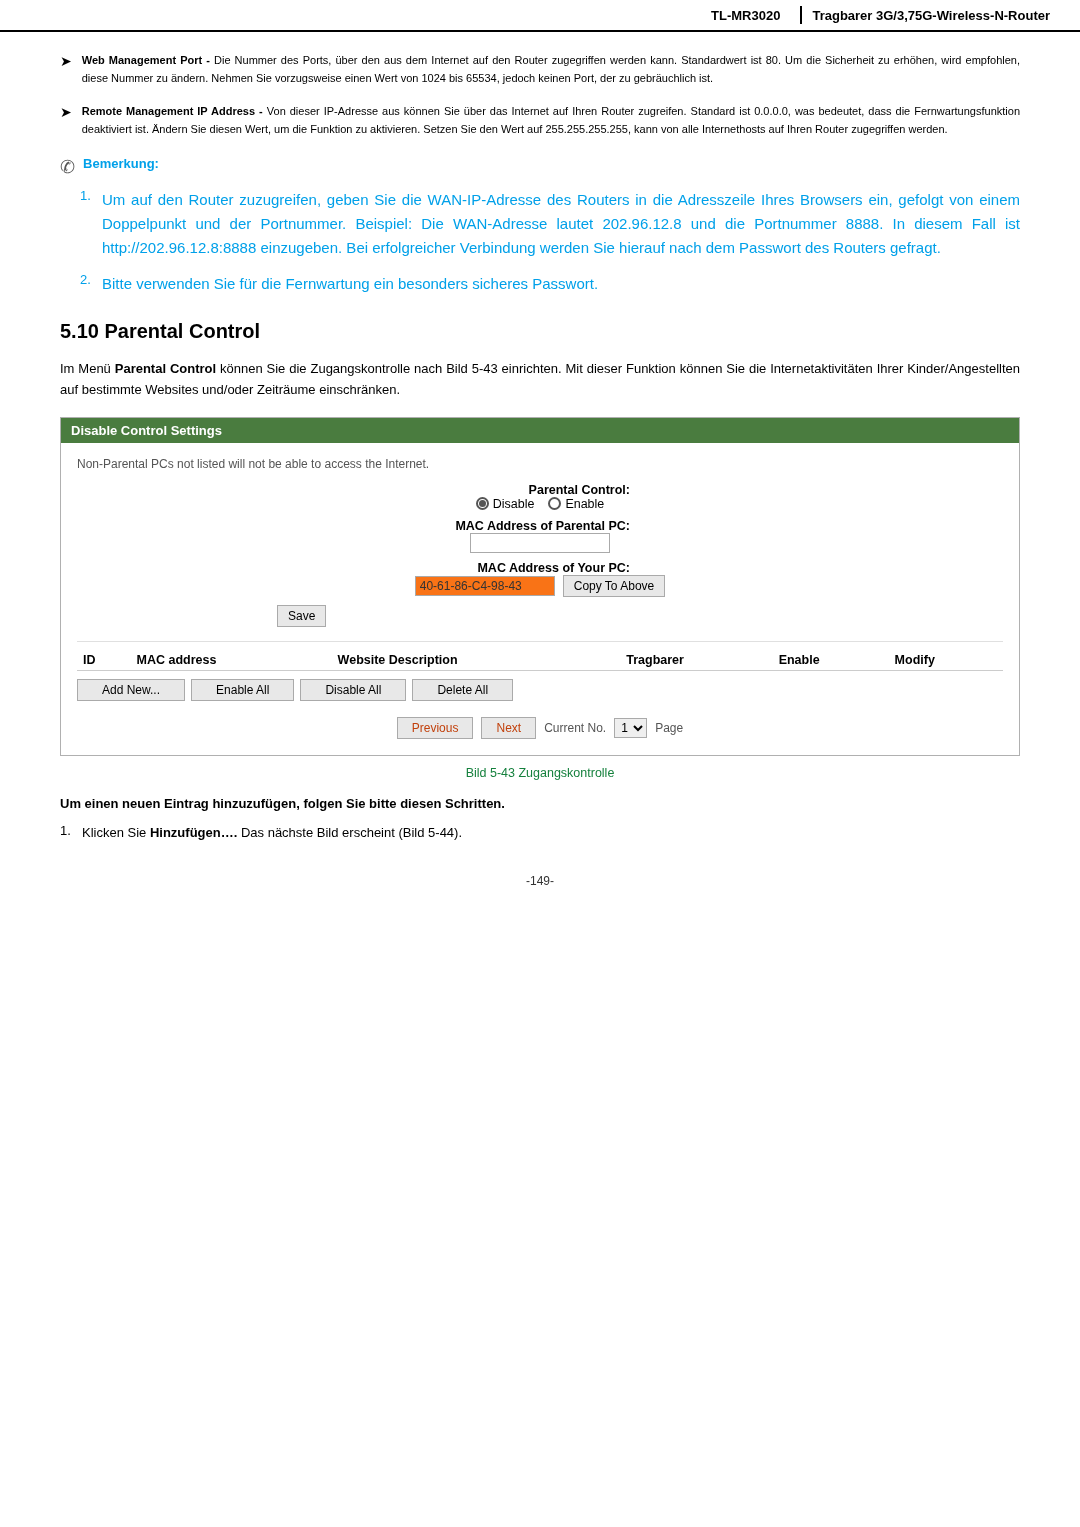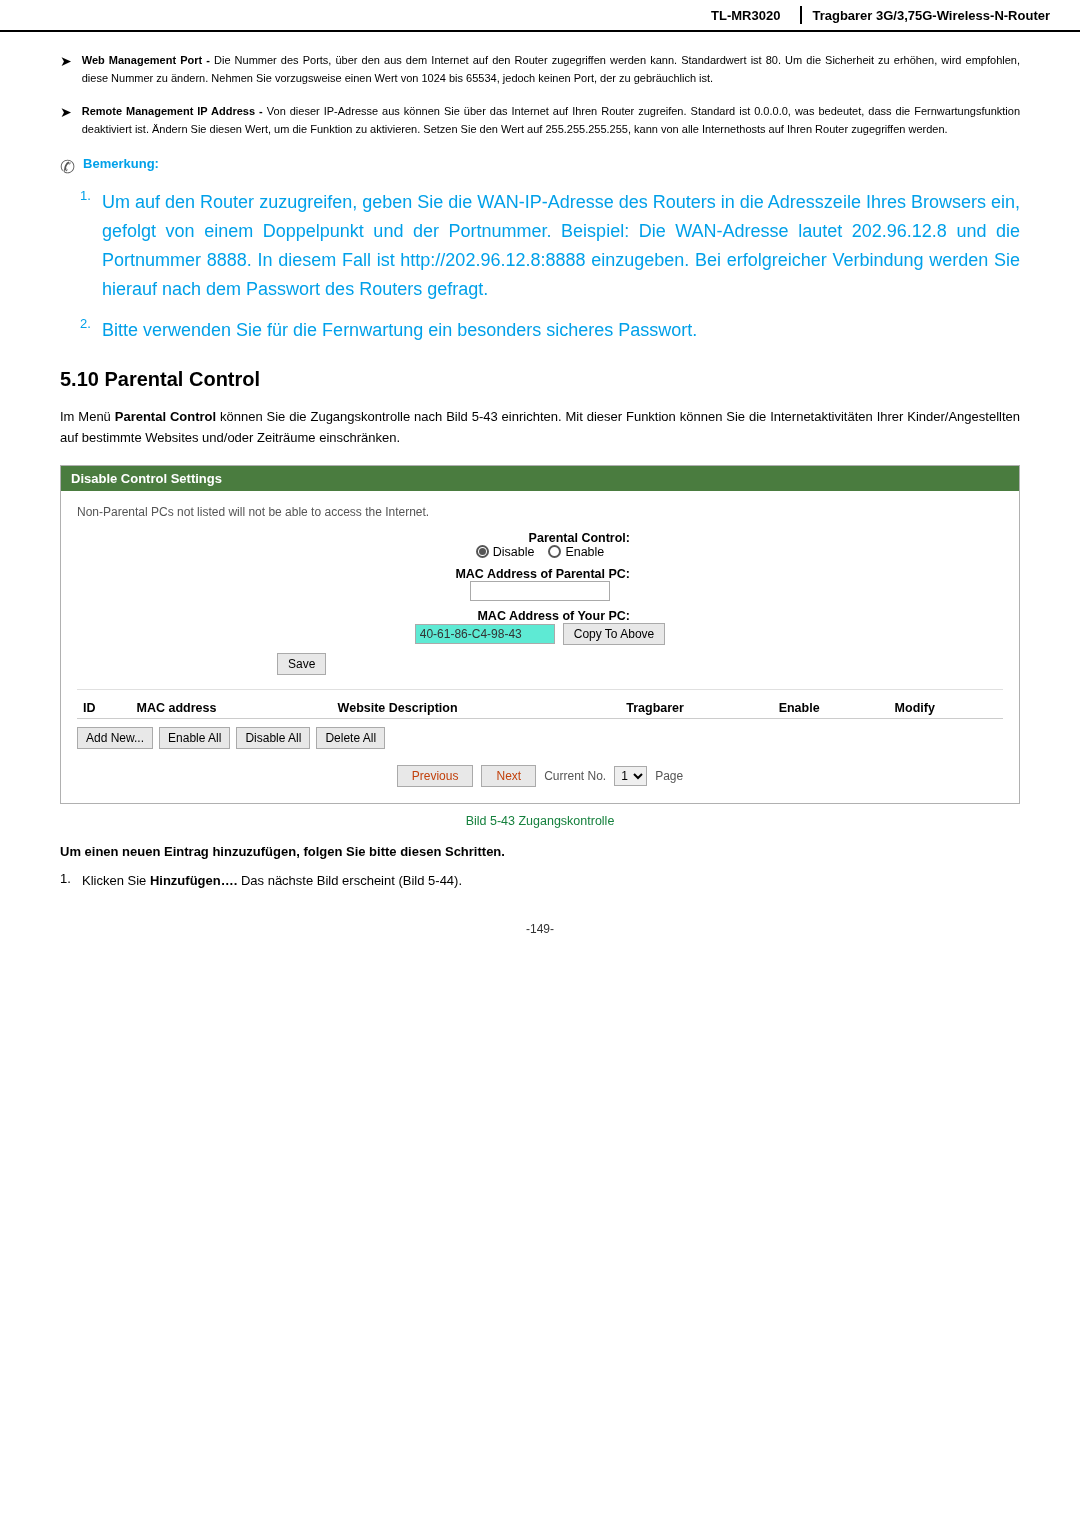--- a/index.html
+++ b/index.html
@@ -96,21 +96,21 @@
       display: flex;
       align-items: flex-start;
       margin-bottom: 12px;
     }
     .numbered-item .num {
       font-size: 13px;
       min-width: 22px;
       color: #00a0e9;
     }
     .numbered-item .num-text {
-      font-size: 18px;
+      font-size: 15px;
       line-height: 1.6;
       color: #00a0e9;
       text-align: justify;
     }
     
     .section-heading {
       font-size: 20px;
       font-weight: bold;
       margin: 24px 0 16px 0;
     }
@@ -178,21 +178,21 @@
       display: flex;
       align-items: center;
       gap: 8px;
     }
     .pc-mac-input {
       border: 1px solid #aaa;
       height: 20px;
       width: 140px;
       font-size: 12px;
       padding: 0 4px;
-      background: #5eead4;
+      background: #f97316;
       color: #333;
     }
     .pc-btn {
       border: 1px solid #aaa;
       background: #e8e8e8;
       font-size: 12px;
       padding: 2px 10px;
       cursor: pointer;
       height: 22px;
     }
@@ -219,21 +219,21 @@
     }
     .pc-action-btns {
       display: flex;
       gap: 6px;
       margin: 8px 0 4px 0;
     }
     .pc-action-btn {
       border: 1px solid #aaa;
       background: #e8e8e8;
       font-size: 12px;
-      padding: 2px 8px;
+      padding: 2px 24px;
       cursor: pointer;
       height: 22px;
     }
     .pc-pagination {
       display: flex;
       align-items: center;
       justify-content: center;
       gap: 8px;
       margin-top: 10px;
       padding: 6px 0;

